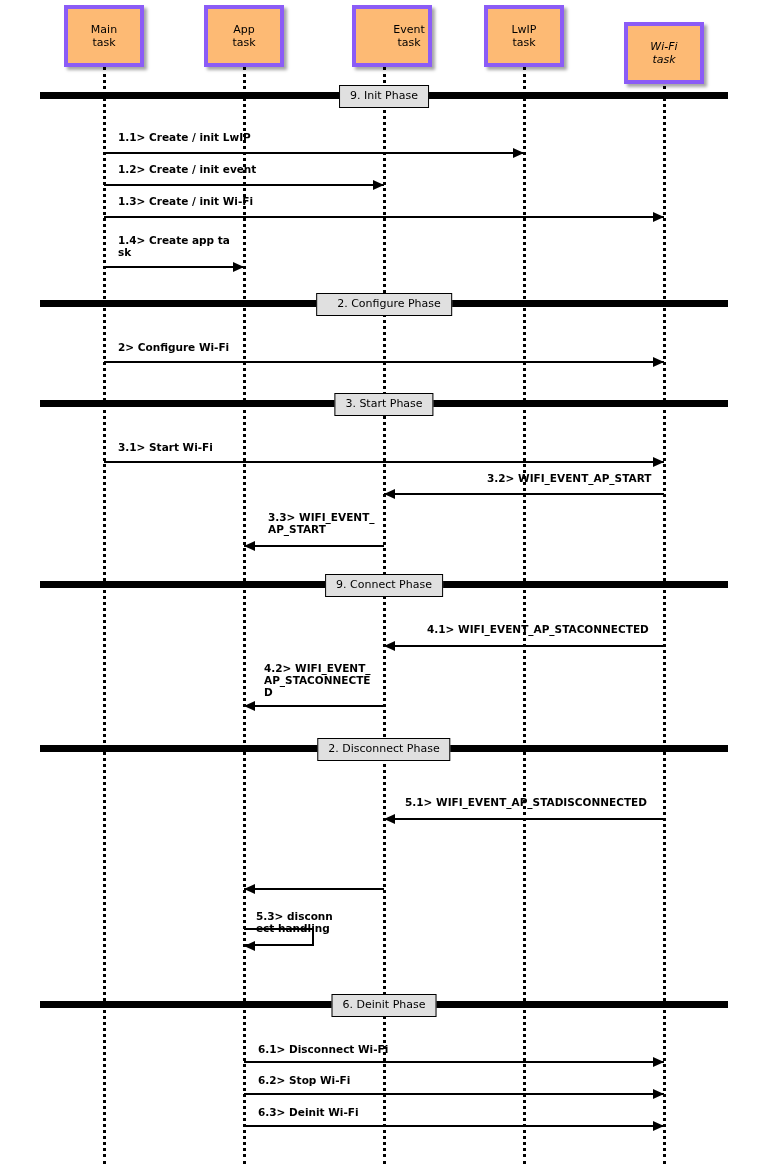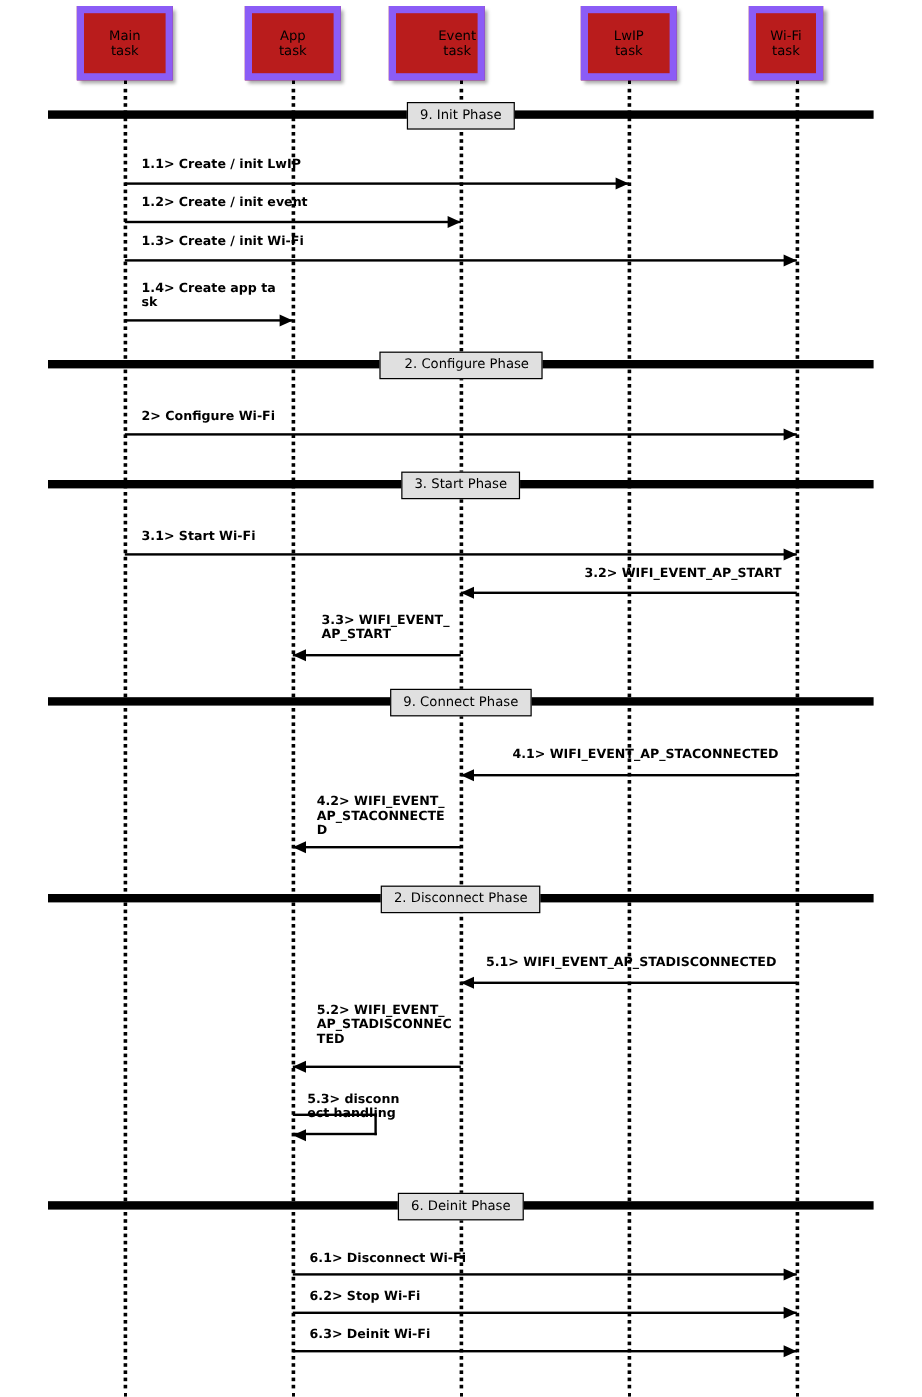--- a/index.html
+++ b/index.html
@@ -13,22 +13,22 @@
   #diagram {
     position: relative;
     width: 768px;
     height: 1164px;
     overflow: hidden;
     background: #ffffff;
   }
   .lifeline-box {
     position: absolute;
     box-sizing: border-box;
-    border: 6px solid #8b5cf6;
-    background: #b91c1c;
+    border: 4px solid #8b5cf6;
+    background: #fdba74;
     color: #000000;
     font-size: 11px;
     line-height: 13px;
     text-align: center;
     display: flex;
     align-items: center;
     justify-content: center;
     box-shadow: 3px 3px 3px rgba(0,0,0,0.35);
     white-space: pre-line;
   }
@@ -97,25 +97,25 @@
 <div id="diagram">
     <div class="lifeline-line" style="left: 103px; top: 67px; height: 1097px;"></div>
     <div class="lifeline-line" style="left: 243px; top: 67px; height: 1097px;"></div>
     <div class="lifeline-line" style="left: 383px; top: 67px; height: 1097px;"></div>
     <div class="lifeline-line" style="left: 523px; top: 67px; height: 1097px;"></div>
     <div class="lifeline-line" style="left: 663px; top: 67px; height: 1097px;"></div>
     <div class="lifeline-box" style="left: 64px; top: 5px; width: 80px; height: 62px;">Main
 task</div>
     <div class="lifeline-box" style="left: 204px; top: 5px; width: 80px; height: 62px;">App
 task</div>
-    <div class="lifeline-box" style="left: 324px; top: 5px; width: 80px; height: 62px; padding-left: 34px;">Event
+    <div class="lifeline-box" style="left: 352px; top: 5px; width: 80px; height: 62px; padding-left: 34px;">Event
 task</div>
     <div class="lifeline-box" style="left: 484px; top: 5px; width: 80px; height: 62px;">LwIP
 task</div>
-    <div class="lifeline-box" style="left: 624px; top: 5px; width: 62px; height: 62px;">Wi-Fi
+    <div class="lifeline-box" style="left: 624px; top: 22px; width: 80px; height: 62px; font-style: italic;">Wi-Fi
 task</div>
     <div class="phase-bar" style="top: 92px;"></div>
     <div class="phase-label" style="left: 384px; top: 85px;">9. Init Phase</div>
     <div class="phase-bar" style="top: 300px;"></div>
     <div class="phase-label" style="left: 384px; top: 293px; padding-left: 20px;">2. Configure Phase</div>
     <div class="phase-bar" style="top: 400px;"></div>
     <div class="phase-label" style="left: 384px; top: 393px;">3. Start Phase</div>
     <div class="phase-bar" style="top: 581px;"></div>
     <div class="phase-label" style="left: 384px; top: 574px;">9. Connect Phase</div>
     <div class="phase-bar" style="top: 745px;"></div>
@@ -154,23 +154,20 @@
     <div class="msg-line" style="left: 244px; top: 705px; width: 140px;"></div>
     <div class="arrow-head arrow-left" style="top: 701px; left: 244px;"></div>
     <div class="msg-label" style="left: 264px; top: 662px;">4.2&gt; WIFI_EVENT_
 AP_STACONNECTE
 D</div>
     <div class="msg-line" style="left: 384px; top: 818px; width: 280px;"></div>
     <div class="arrow-head arrow-left" style="top: 814px; left: 384px;"></div>
     <div class="msg-label" style="left: 405px; top: 796px;">5.1&gt; WIFI_EVENT_AP_STADISCONNECTED</div>
     <div class="msg-line" style="left: 244px; top: 888px; width: 140px;"></div>
     <div class="arrow-head arrow-left" style="top: 884px; left: 244px;"></div>
-    <div class="msg-label" style="left: 264px; top: 836px;">5.2&gt; WIFI_EVENT_
-AP_STADISCONNEC
-TED</div>
     <div class="msg-line" style="left: 244px; top: 1061px; width: 420px;"></div>
     <div class="arrow-head arrow-right" style="top: 1057px; left: 653px;"></div>
     <div class="msg-label" style="left: 258px; top: 1043px;">6.1&gt; Disconnect Wi-Fi</div>
     <div class="msg-line" style="left: 244px; top: 1093px; width: 420px;"></div>
     <div class="arrow-head arrow-right" style="top: 1089px; left: 653px;"></div>
     <div class="msg-label" style="left: 258px; top: 1074px;">6.2&gt; Stop Wi-Fi</div>
     <div class="msg-line" style="left: 244px; top: 1125px; width: 420px;"></div>
     <div class="arrow-head arrow-right" style="top: 1121px; left: 653px;"></div>
     <div class="msg-label" style="left: 258px; top: 1106px;">6.3&gt; Deinit Wi-Fi</div>
     <div class="self-msg" style="left: 244px; top: 928px; width: 70px; height: 18px;"></div>

